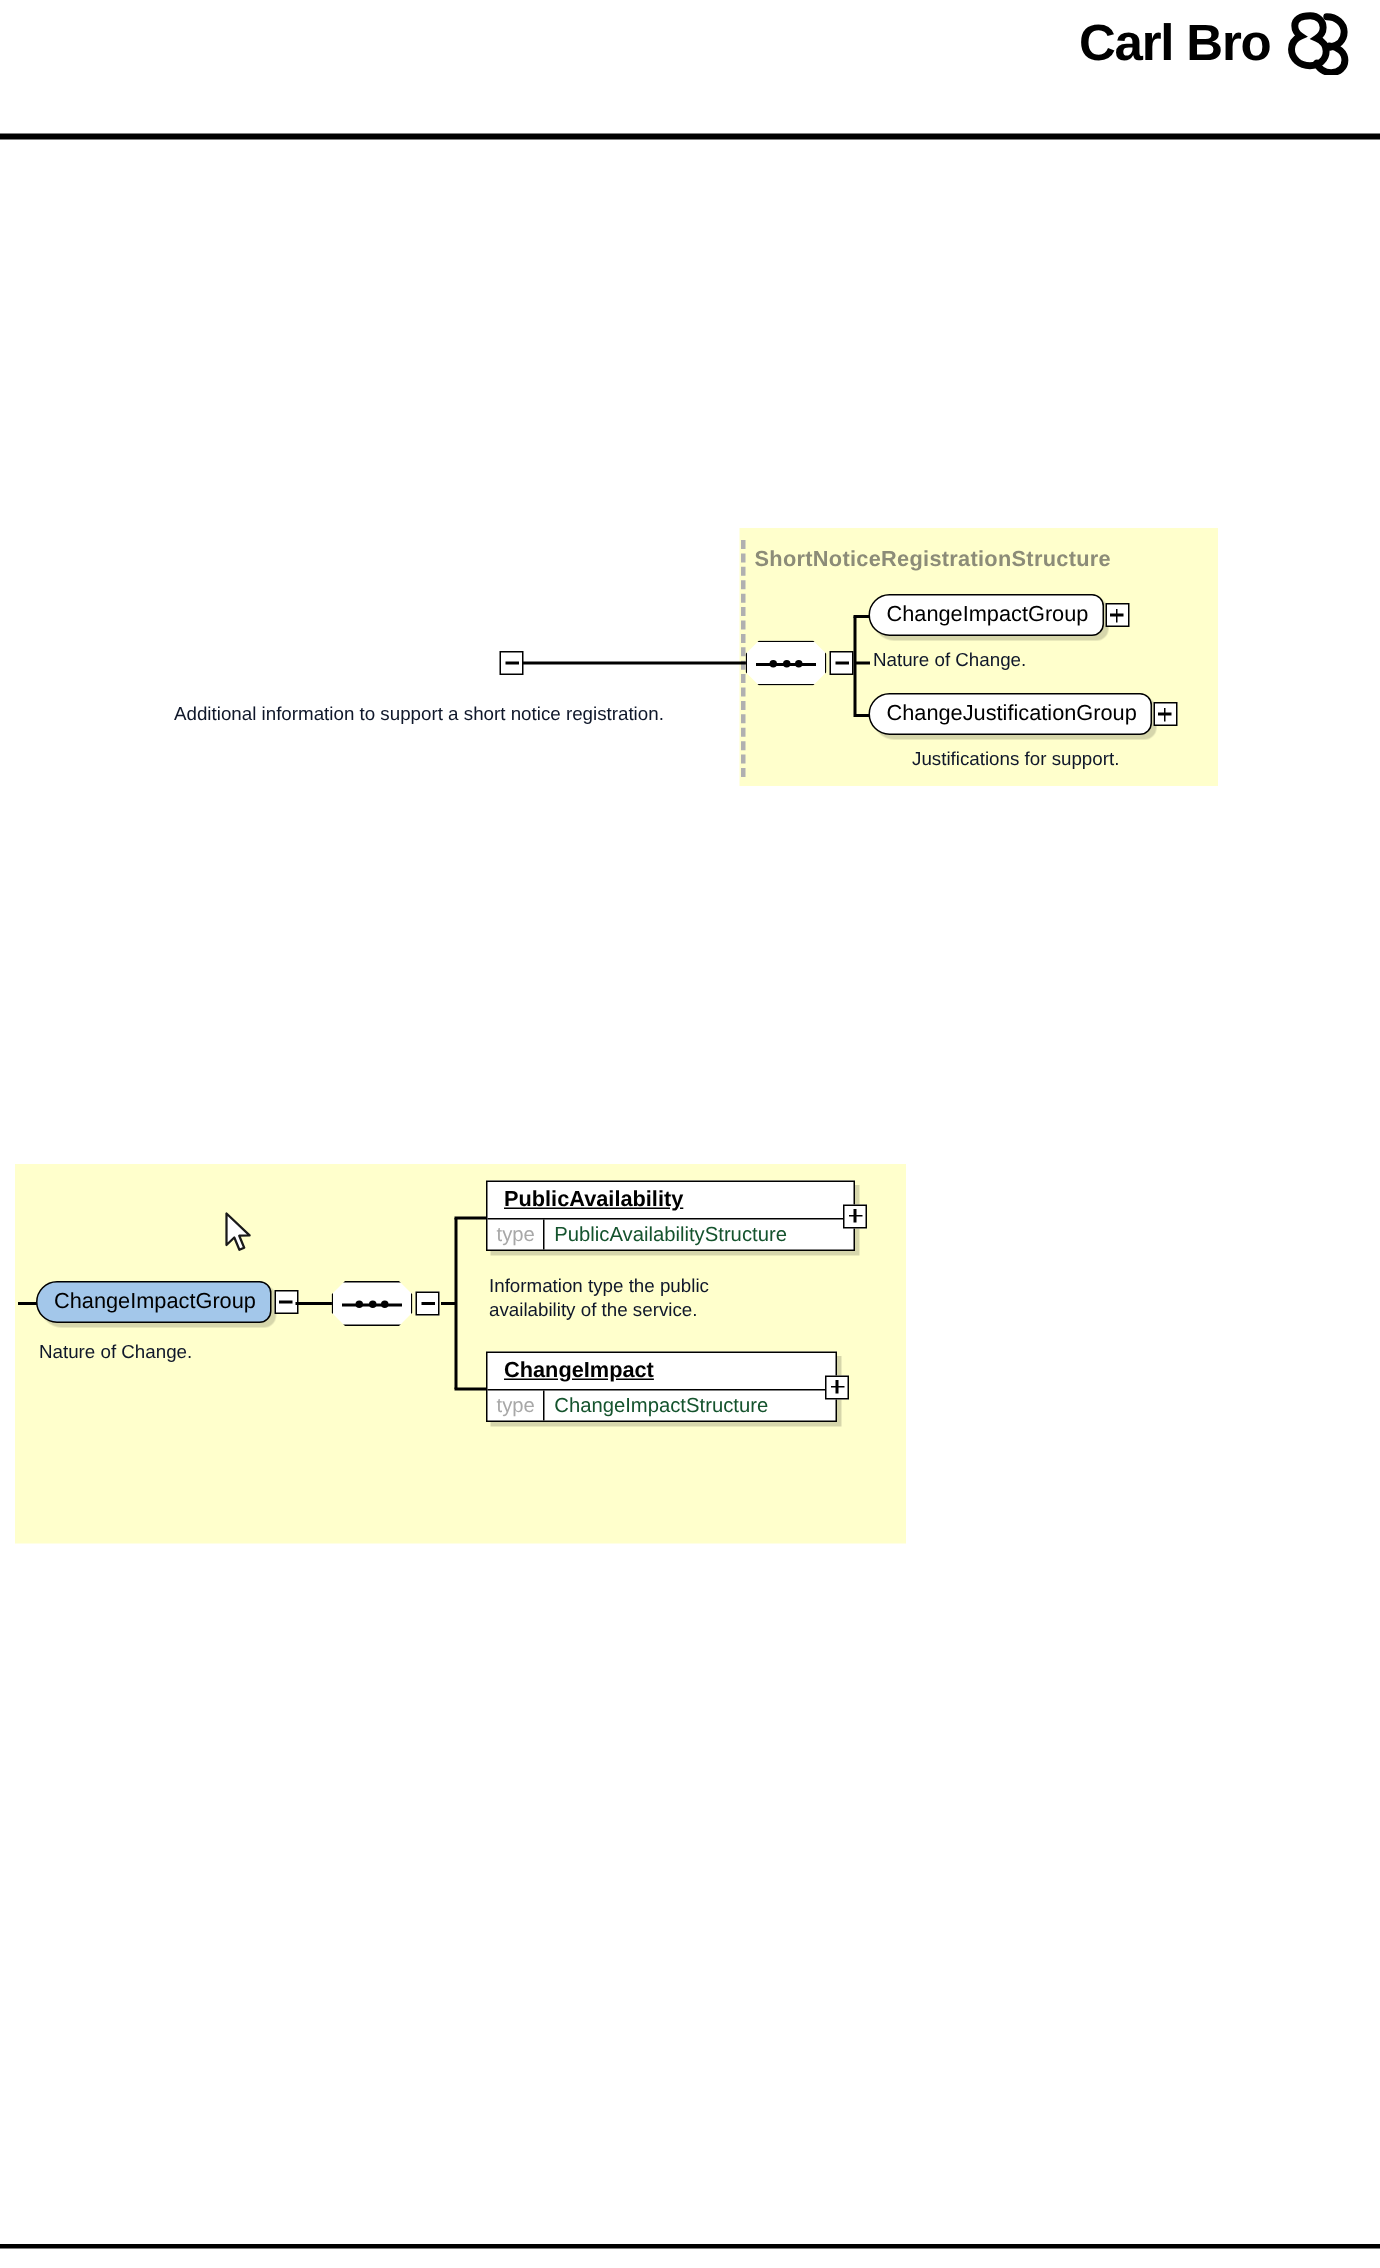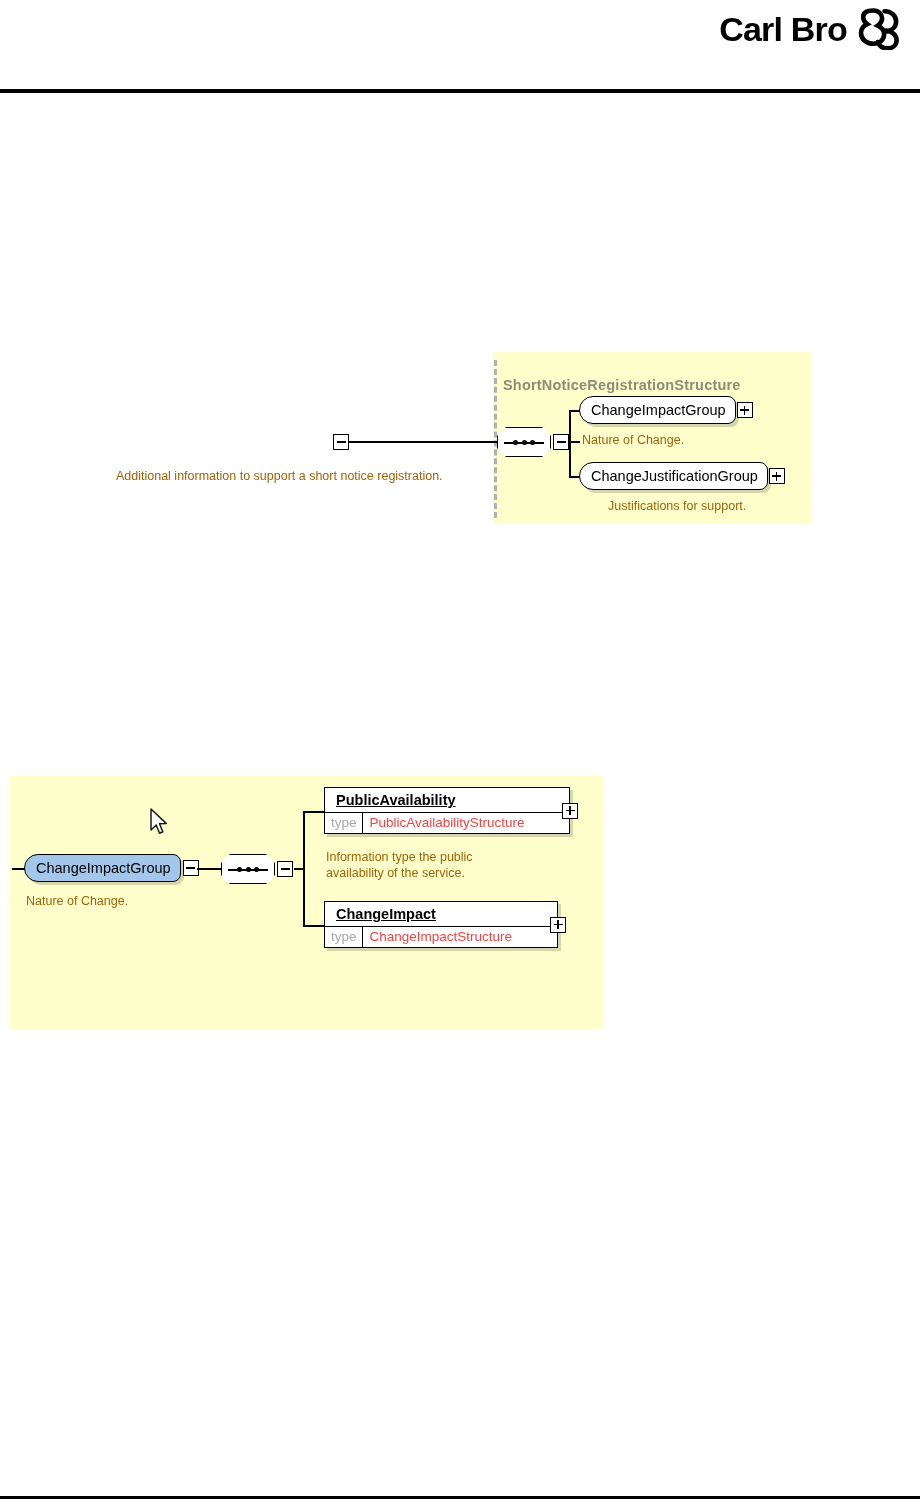--- a/index.html
+++ b/index.html
@@ -74,21 +74,21 @@
   }
   .panel-guide.dashed {
     background: none;
     border-left: 3px dashed #b0b0b0;
     width: 0;
   }
 
   .annot {
     position: absolute;
     font-size: 12.5px;
-    color: #a16207;
+    color: #0f172a;
     line-height: 1.28;
     white-space: pre-line;
   }
 
   .conn {
     position: absolute;
     background: #000;
   }
   .conn.h { height: 1.5px; }
   .conn.v { width: 1.5px; }
@@ -194,21 +194,21 @@
     align-items: stretch;
     font-size: 13.5px;
   }
   .elem-box .row-type .k {
     color: #a8a8a8;
     padding: 2px 5px 3px 6px;
     border-right: 1.4px solid #000;
     white-space: nowrap;
   }
   .elem-box .row-type .v {
-    color: #ef4444;
+    color: #14532d;
     padding: 2px 10px 3px 7px;
     white-space: nowrap;
   }
   .elem-box .expander {
     position: absolute;
     right: -9px;
     top: 50%;
     transform: translateY(-50%);
   }
 
@@ -227,21 +227,21 @@
       <path d="M30.2 22.6c6 .6 10.4 4.4 10.4 9.6 0 4.8-3.8 8.2-9.2 8.2-4.6 0-8.2-2.6-9.6-6.4" fill="none" stroke="#000" stroke-width="4.6" stroke-linecap="round"></path>
     </svg>
   </div>
 </div>
 <div class="rule-top"></div>
 
 <div class="xsd" style="left:0; top:0; width:920px; height:600px;">
 
   <div class="yellow-panel" style="left:493px; top:352px; width:319px; height:172px;"></div>
   <div class="panel-guide dashed" style="left:494px; top:360px; height:158px;"></div>
-  <div class="panel-title" style="left:503px; top:377px;">ShortNoticeRegistrationStructure</div>
+  <div class="panel-title" style="left:503px; top:365px;">ShortNoticeRegistrationStructure</div>
 
   <div class="expander minus" style="position:absolute; left:333px; top:434px;"></div>
   <div class="annot" style="left:116px; top:468px; width:400px;">Additional information to support a short notice registration.</div>
 
   <div class="conn h" style="left:348px; top:441px; width:150px;"></div>
 
   <div class="seq" style="left:497px; top:427px;">
     <div class="seq-oct">
       <div class="bar"></div>
       <div class="dots">

